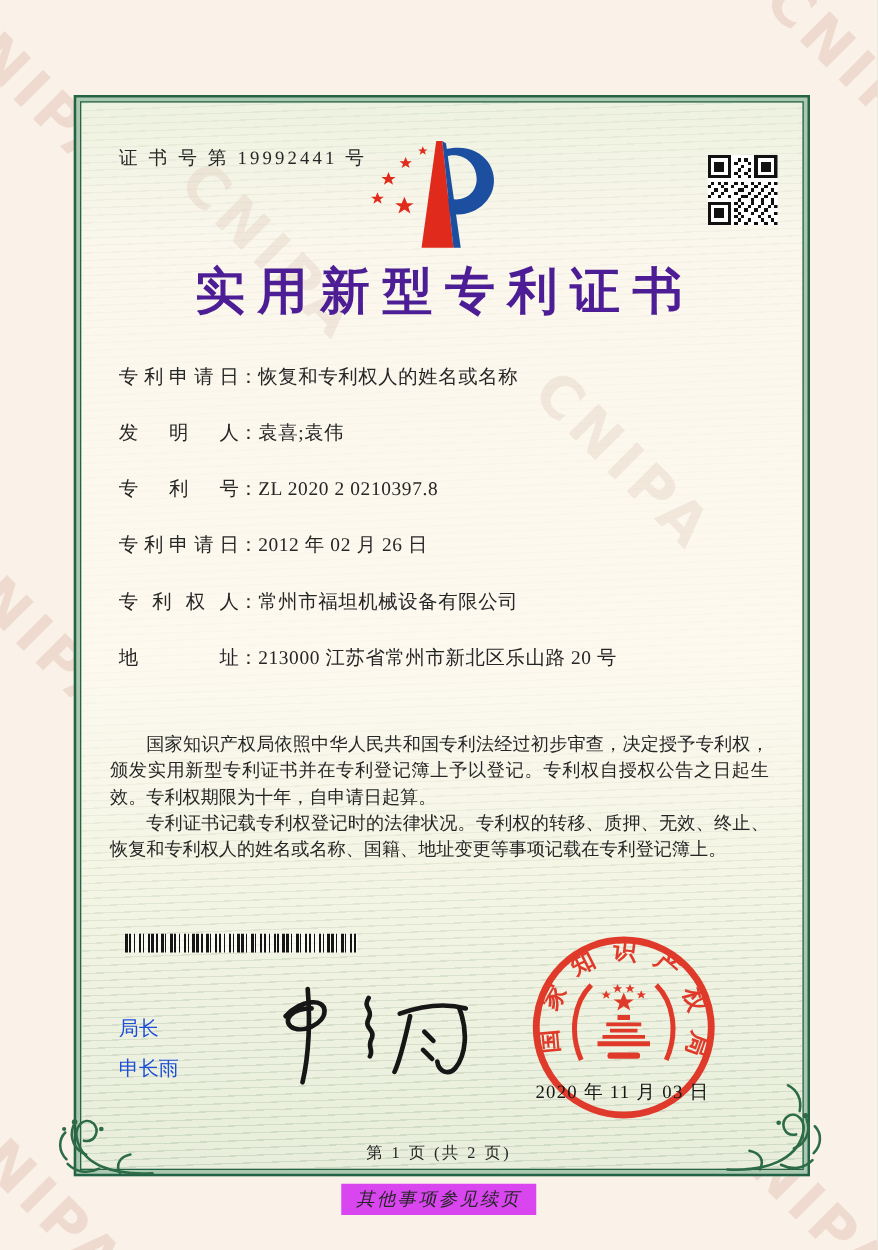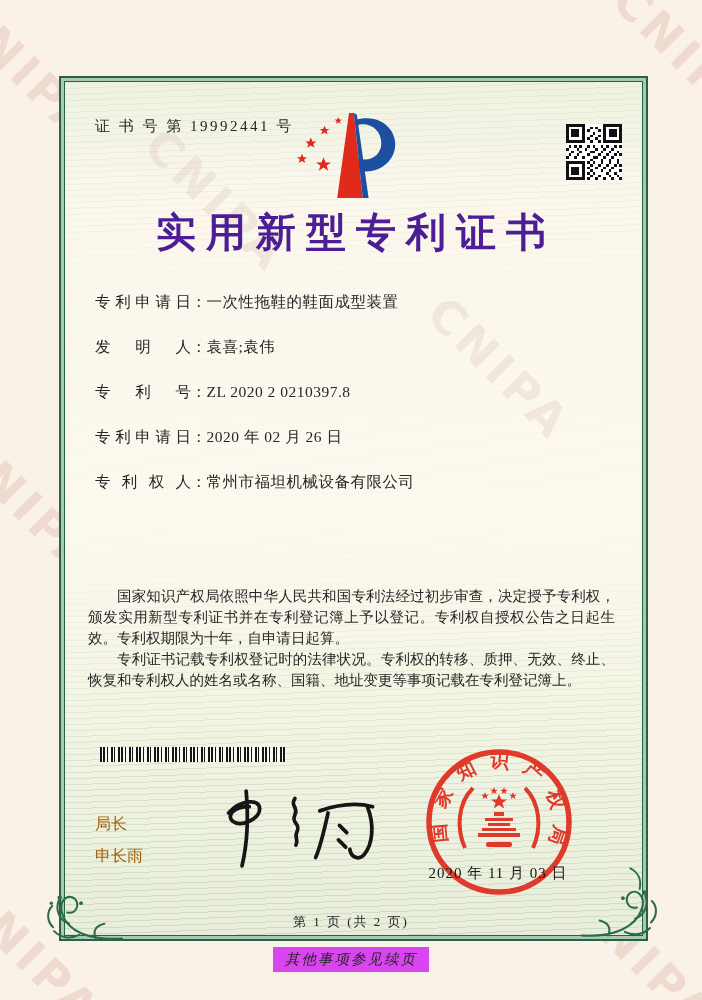--- a/index.html
+++ b/index.html
@@ -27,21 +27,21 @@
   .frow{line-height:20px;margin-bottom:25px;white-space:nowrap;}
   .flabel{display:inline-block;width:96px;text-align:justify;text-align-last:justify;vertical-align:top;}
   .fval{letter-spacing:.5px;}
   .gpair2{margin-left:14px;}
   .notice{position:absolute;left:88px;top:586px;width:527px;font-size:14.5px;line-height:21px;
           text-align:justify;z-index:3;}
   .notice p{margin:0;text-indent:2em;}
   .barcode{position:absolute;left:100px;top:747px;width:186px;height:15px;z-index:3;
           background:repeating-linear-gradient(90deg,#151515 0 2px,rgba(255,255,255,.55) 2px 3px,#151515 3px 5px,rgba(255,255,255,.55) 5px 7px,#151515 7px 8px,rgba(255,255,255,.55) 8px 11px,#151515 11px 13px,rgba(255,255,255,.55) 13px 14px,#151515 14px 15px,rgba(255,255,255,.55) 15px 18px);}
   .officer{position:absolute;left:95px;top:808px;z-index:3;font-family:"Liberation Sans","DejaVu Sans",sans-serif;
-          font-size:16px;line-height:32px;color:#a16207;}
+          font-size:16px;line-height:32px;color:#1d4ed8;}
   .sig{position:absolute;left:198px;top:786px;z-index:4;}
   .seal{position:absolute;left:418px;top:746px;z-index:4;opacity:.92;}
   .sealdate{position:absolute;left:416px;top:864px;width:164px;text-align:center;font-size:15px;
           letter-spacing:1px;z-index:5;color:#151515;}
   .pageinfo{position:absolute;left:0;top:913px;width:702px;text-align:center;font-size:13px;
           letter-spacing:2px;z-index:3;}
   .cont{position:absolute;left:0;top:947px;width:702px;text-align:center;z-index:3;}
   .cont span{display:inline-block;background:#d946ef;padding:3px 12px;font-size:14.5px;
           font-style:italic;letter-spacing:2px;}
   .flourish{position:absolute;z-index:4;}
@@ -94,33 +94,36 @@
         <rect x="1" y="15" width="5" height="5" fill="#fff"></rect>
         <rect x="2" y="16" width="3" height="3"></rect>
       <path d="M9,1h1v1h-1z M11,1h1v1h-1z M8,2h1v1h-1z M12,2h1v1h-1z M10,3h1v1h-1z M9,4h1v1h-1z M12,4h1v1h-1z M8,5h1v1h-1z M11,5h1v1h-1z M9,6h1v1h-1z M12,6h1v1h-1z M1,8h1v1h-1z M3,8h1v1h-1z M5,8h1v1h-1z M8,8h1v1h-1z M10,8h1v1h-1z M13,8h1v1h-1z M15,8h1v1h-1z M18,8h1v1h-1z M20,8h1v1h-1z M0,9h1v1h-1z M4,9h1v1h-1z M7,9h1v1h-1z M11,9h1v1h-1z M14,9h1v1h-1z M17,9h1v1h-1z M2,10h1v1h-1z M5,10h1v1h-1z M9,10h1v1h-1z M10,10h1v1h-1z M13,10h1v1h-1z M16,10h1v1h-1z M19,10h1v1h-1z M1,11h1v1h-1z M4,11h1v1h-1z M8,11h1v1h-1z M12,11h1v1h-1z M15,11h1v1h-1z M18,11h1v1h-1z M20,11h1v1h-1z M0,12h1v1h-1z M3,12h1v1h-1z M6,12h1v1h-1z M10,12h1v1h-1z M11,12h1v1h-1z M14,12h1v1h-1z M17,12h1v1h-1z M9,13h1v1h-1z M13,13h1v1h-1z M16,13h1v1h-1z M19,13h1v1h-1z M8,14h1v1h-1z M10,14h1v1h-1z M13,14h1v1h-1z M16,14h1v1h-1z M19,14h1v1h-1z M9,15h1v1h-1z M12,15h1v1h-1z M15,15h1v1h-1z M18,15h1v1h-1z M20,15h1v1h-1z M8,16h1v1h-1z M11,16h1v1h-1z M14,16h1v1h-1z M17,16h1v1h-1z M9,17h1v1h-1z M13,17h1v1h-1z M16,17h1v1h-1z M20,17h1v1h-1z M8,18h1v1h-1z M10,18h1v1h-1z M15,18h1v1h-1z M18,18h1v1h-1z M9,19h1v1h-1z M12,19h1v1h-1z M16,19h1v1h-1z M19,19h1v1h-1z M8,20h1v1h-1z M11,20h1v1h-1z M14,20h1v1h-1z M17,20h1v1h-1z M20,20h1v1h-1z"></path>
     </g>
   </svg>
 
   <div class="title">实用新型专利证书</div>
 
   <div class="fields">
     <div class="frow">
-      <span class="flabel">专利申请日</span><span>：</span><span class="fval">一次性拖鞋的鞋面成型装置</span>
+      <span class="flabel">专利申请日</span><span>：</span><span class="fval">恢复和专利权人的姓名或名称</span>
     </div>
     <div class="frow">
       <span class="flabel">发明人</span><span>：</span><span class="fval">袁喜;袁伟</span>
     </div>
     <div class="frow">
       <span class="flabel">专利号</span><span>：</span><span class="fval">ZL 2020 2 0210397.8</span>
     </div>
     <div class="frow">
-      <span class="flabel">专利申请日</span><span>：</span><span class="fval">2020 年 02 月 26 日</span>
+      <span class="flabel">专利申请日</span><span>：</span><span class="fval">2012 年 02 月 26 日</span>
     </div>
     <div class="frow">
       <span class="flabel">专利权人</span><span>：</span><span class="fval">常州市福坦机械设备有限公司</span>
+    </div>
+    <div class="frow">
+      <span class="flabel">地址</span><span>：</span><span class="fval">213000 江苏省常州市新北区乐山路 20 号</span>
     </div>
   </div>
 
   <div class="notice">
     <p>国家知识产权局依照中华人民共和国专利法经过初步审查，决定授予专利权，颁发实用新型专利证书并在专利登记簿上予以登记。专利权自授权公告之日起生效。专利权期限为十年，自申请日起算。</p>
     <p>专利证书记载专利权登记时的法律状况。专利权的转移、质押、无效、终止、恢复和专利权人的姓名或名称、国籍、地址变更等事项记载在专利登记簿上。</p>
   </div>
 
   <div class="barcode"></div>
 

